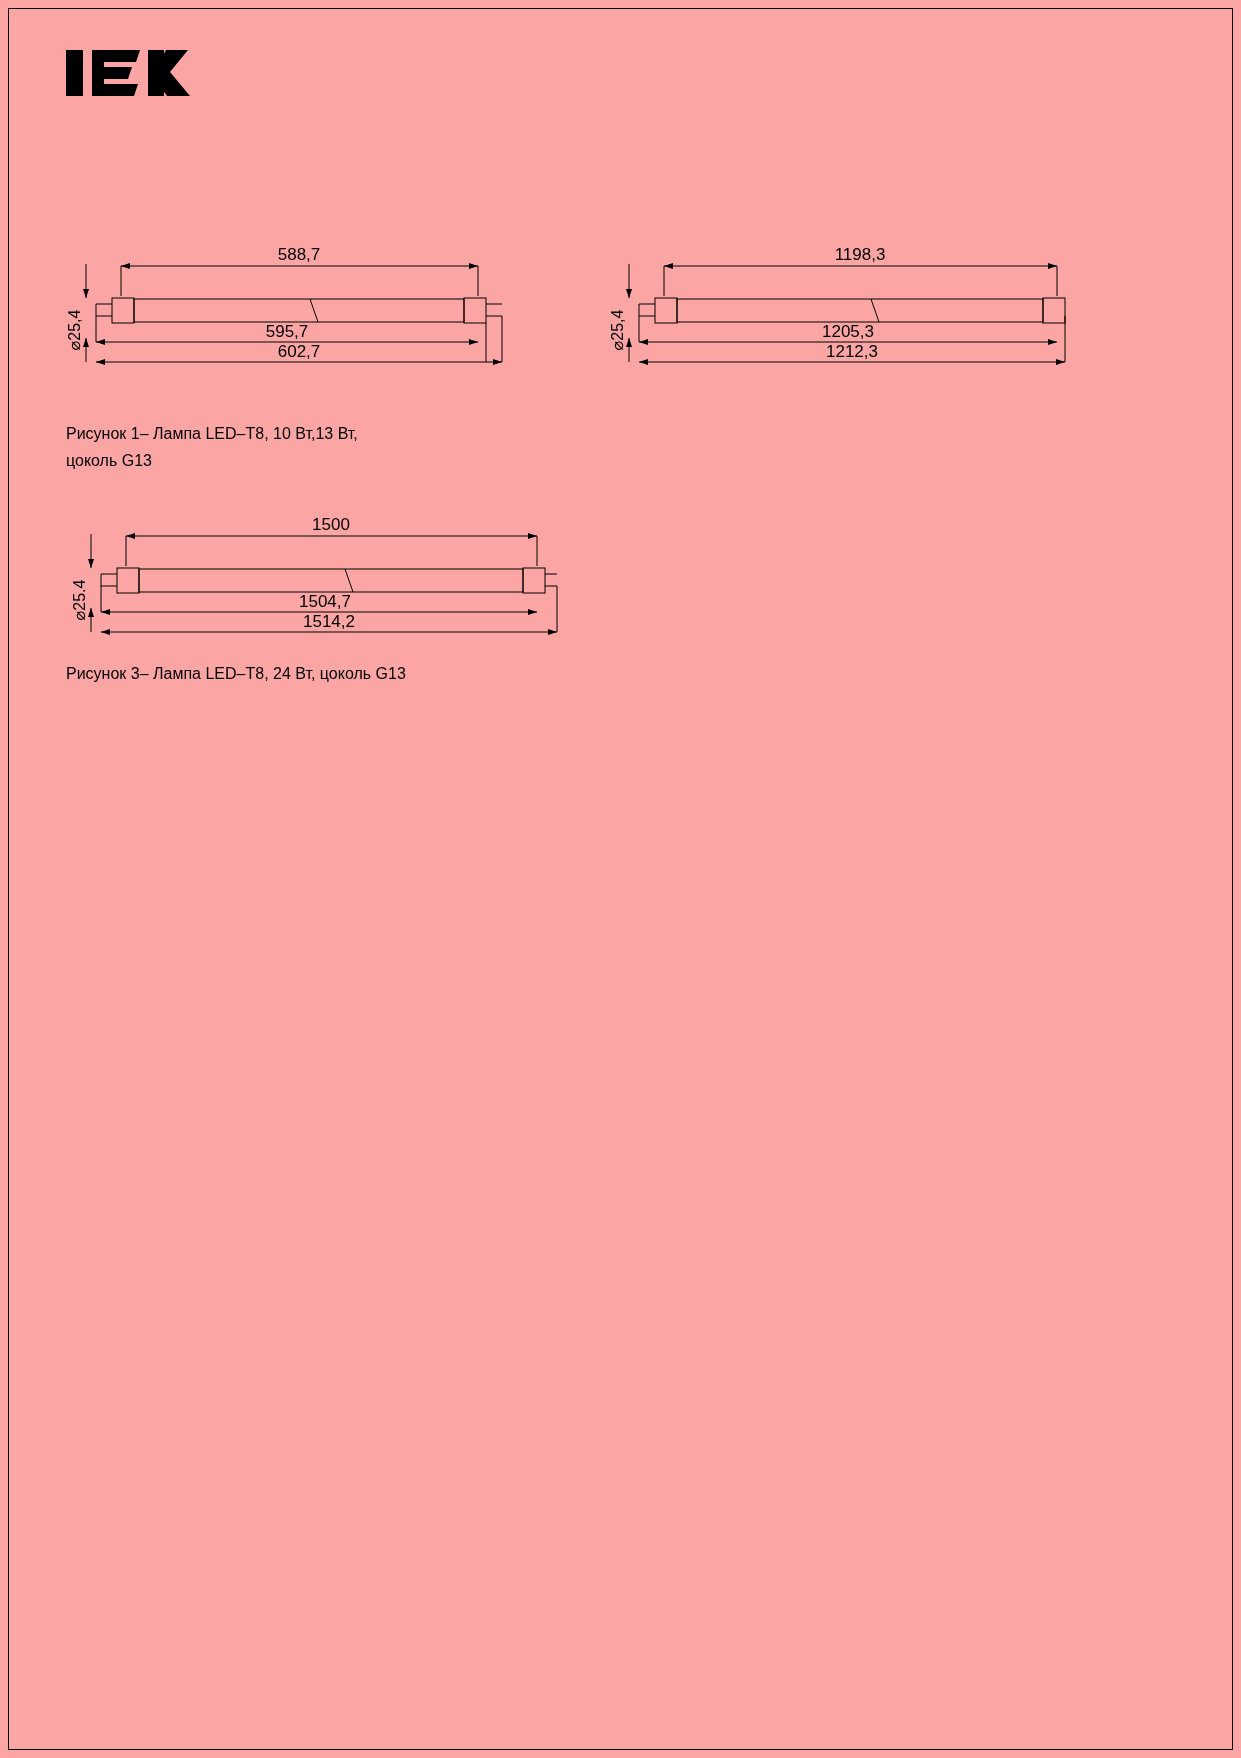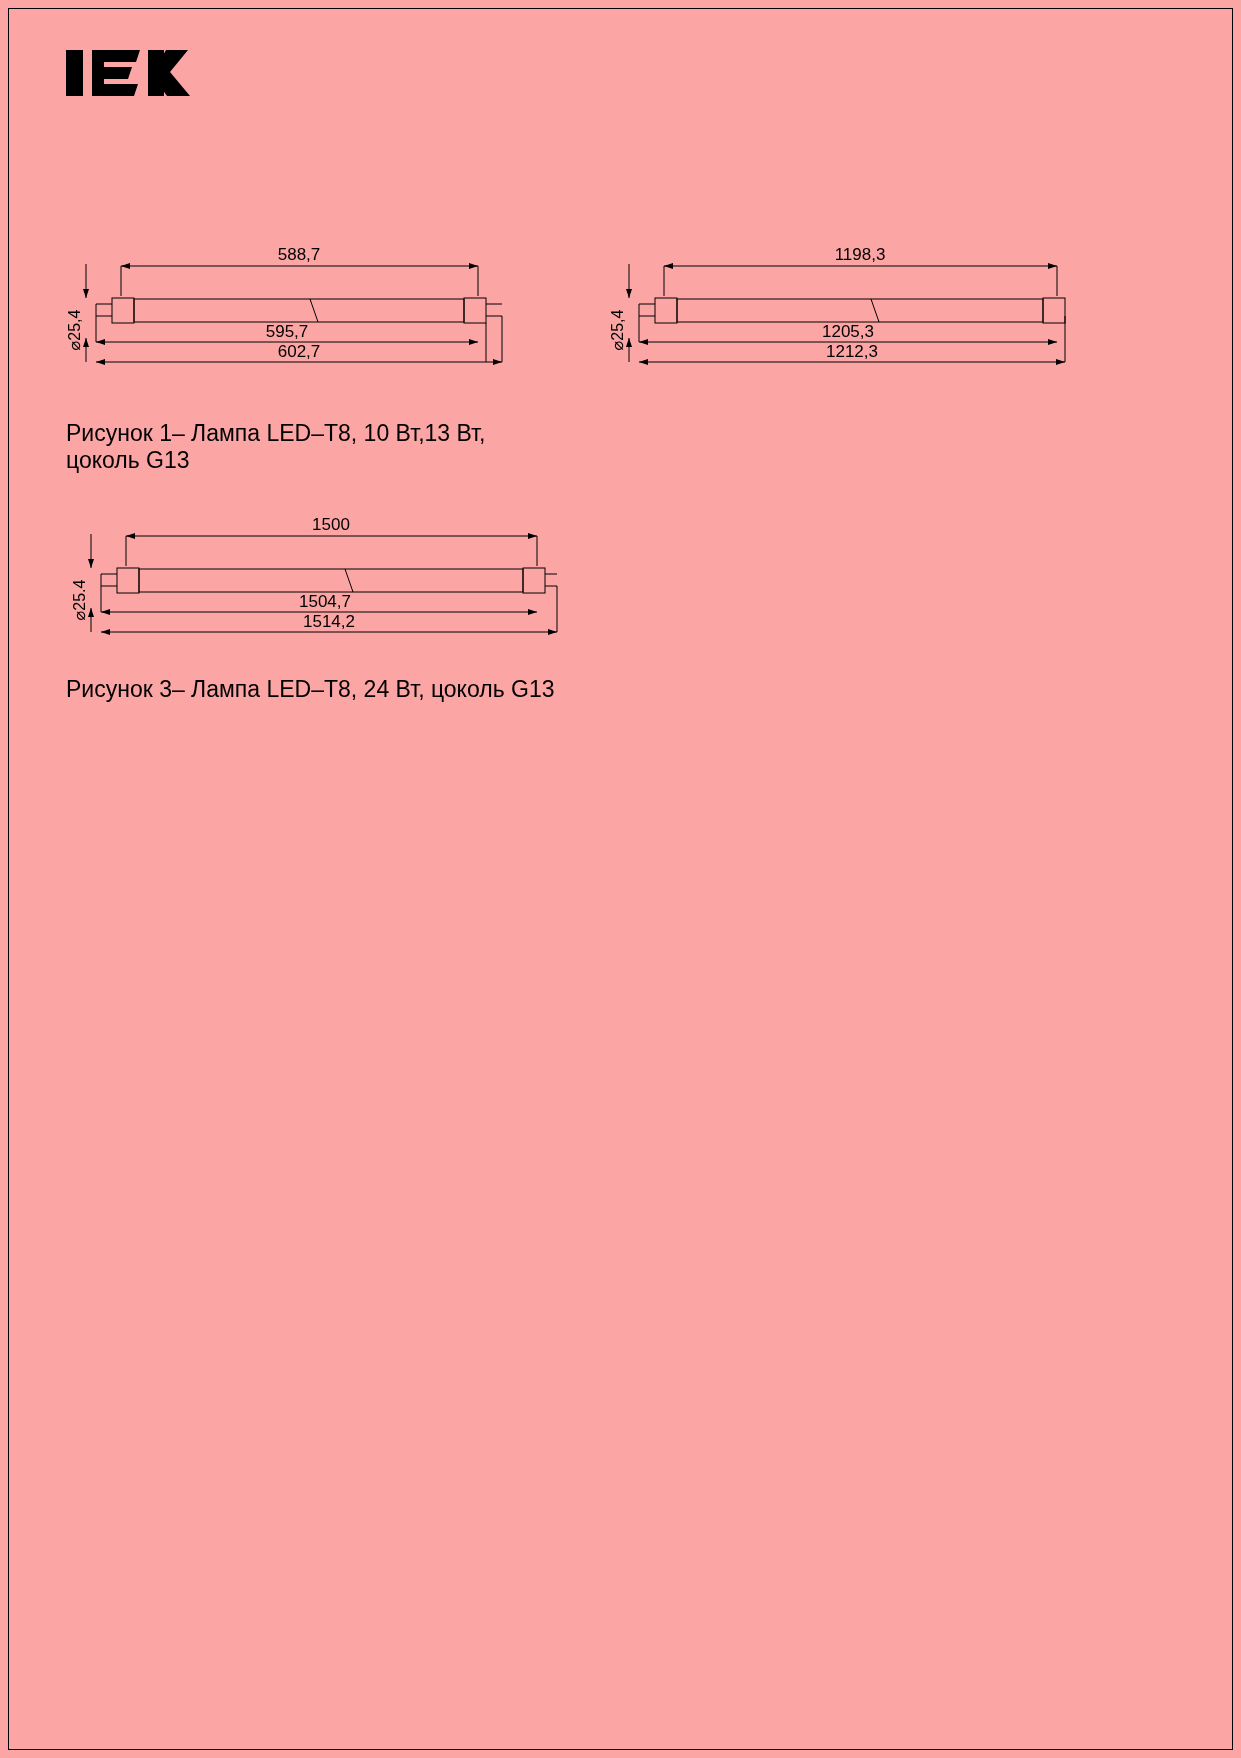--- a/index.html
+++ b/index.html
@@ -39,32 +39,32 @@
 
   
   .figure {
     position: absolute;
   }
   .fig-svg {
     display: block;
   }
   .caption {
     font-family: "Liberation Sans", sans-serif;
-    font-size: 23px;
+    font-size: 16px;
     line-height: 27px;
     color: #000000;
     white-space: pre-line;
   }
   #fig1 { left: 66px; top: 238px; }
   #fig2 { left: 578px; top: 238px; margin-left: 31px; }
   #fig3 { left: 71px; top: 508px; }
 
   #cap1 { position: absolute; left: 66px;  top: 420px; width: 470px; }
   #cap2 { position: absolute; left: 578px; top: 420px; width: 480px; }
-  #cap3 { position: absolute; left: 66px;  top: 676px; width: 520px; }
+  #cap3 { position: absolute; left: 66px;  top: 660px; width: 520px; }
 
   text {
     font-family: "Liberation Sans", sans-serif;
     fill: #000000;
   }
   .dimtext { font-size: 17px; }
   .diatext { font-size: 16px; }
 </style>
 </head>
 <body>

